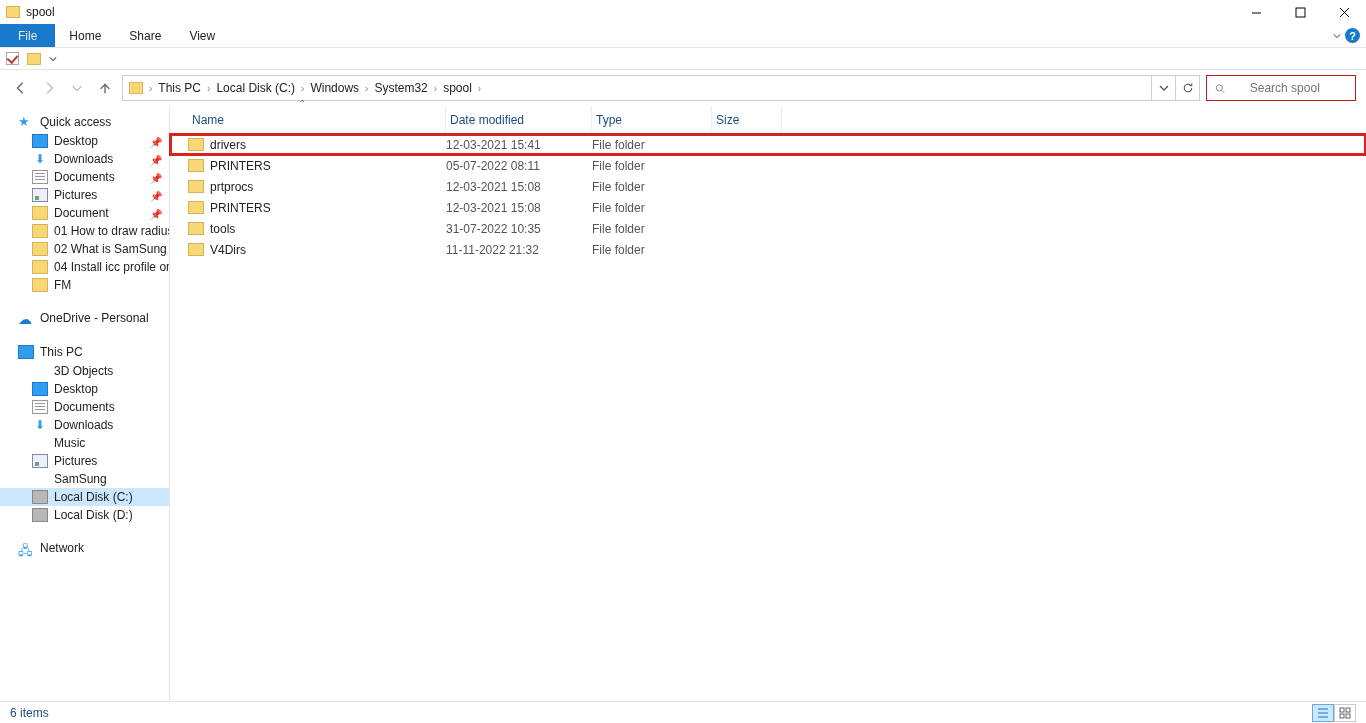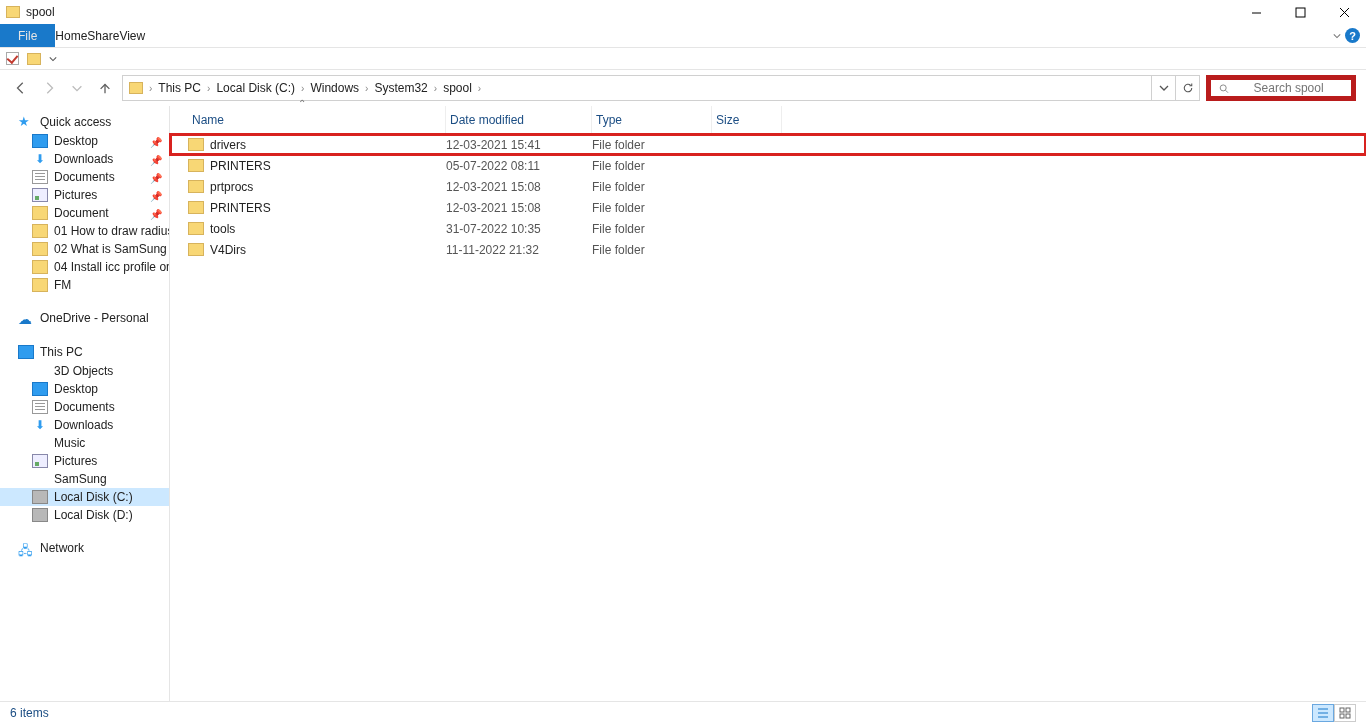--- a/index.html
+++ b/index.html
@@ -8,21 +8,21 @@
   
   .titlebar { height: 24px; display: flex; align-items: center; padding-left: 6px; }
   .titlebar .folder-ico { width: 14px; height: 12px; background: #F8D775; border: 1px solid #D7B35C; margin-right: 6px; }
   .titlebar .title { font-size: 12px; }
   .titlebar .spacer { flex: 1; }
   .win-btn { width: 44px; height: 24px; display: flex; align-items: center; justify-content: center; }
   .win-btn svg { width: 11px; height: 11px; stroke: #000; stroke-width: 1; fill: none; }
 
   
   .ribbon-tabs { height: 24px; display: flex; align-items: stretch; border-bottom: 1px solid #e5e5e5; }
-  .ribbon-tabs .tab { padding: 0 0; display: flex; align-items: center; font-size: 12px; cursor: default; }
+  .ribbon-tabs .tab { padding: 0 14px; display: flex; align-items: center; font-size: 12px; cursor: default; }
   .ribbon-tabs .tab.file { background: #1979CA; color: #e5e5e5; padding: 0 18px; }
   .ribbon-tabs .rspacer { flex: 1; }
   .ribbon-tabs .chev-help { display: flex; align-items: center; gap: 4px; padding-right: 6px; }
   .help-ico { width: 15px; height: 15px; border-radius: 50%; background: #1979CA; color: #fff; font-weight: bold; font-size: 11px; display: flex; align-items: center; justify-content: center; }
 
   
   .qat { height: 22px; display: flex; align-items: center; gap: 8px; padding-left: 6px; border-bottom: 1px solid #e5e5e5; }
   .qat .chk { width: 13px; height: 13px; border: 1px solid #aaa; position: relative; }
   .qat .chk::after { content: ""; position: absolute; left: 2px; top: 0; width: 5px; height: 8px; border: solid #C23A2F; border-width: 0 2px 2px 0; transform: rotate(40deg); }
   .qat .mini-folder { width: 14px; height: 12px; background: #F8D775; border: 1px solid #D7B35C; }
@@ -33,21 +33,21 @@
   .navrow { height: 36px; display: flex; align-items: center; gap: 6px; padding: 0 10px; }
   .nav-arrow { width: 22px; height: 22px; display: flex; align-items: center; justify-content: center; }
   .nav-arrow svg { width: 14px; height: 14px; stroke: #606060; stroke-width: 1.5; fill: none; }
   .nav-arrow.disabled svg { stroke: #bcbcbc; }
   .addr { flex: 1; height: 26px; border: 1px solid #d0d0d0; display: flex; align-items: center; }
   .addr .mini-folder { margin: 0 4px 0 6px; }
   .crumb { padding: 0 4px; font-size: 12px; cursor: default; }
   .crumb-sep { color: #888; padding: 0 2px; font-size: 10px; }
   .addr .aspacer { flex: 1; }
   .addr .addr-btn { width: 24px; height: 100%; border-left: 1px solid #d0d0d0; display: flex; align-items: center; justify-content: center; }
-  .searchbox { width: 150px; height: 26px; border: 5px solid #b91c1c; display: flex; align-items: center; color: #888; padding-left: 8px; gap: 25px; }
+  .searchbox { width: 150px; height: 26px; border: 1px solid #b91c1c; display: flex; align-items: center; color: #888; padding-left: 8px; gap: 25px; }
   .searchbox input { border: none; outline: none; font-size: 12px; width: 100%; }
 
   
   .main { display: flex; height: calc(723px - 24px - 24px - 22px - 36px - 22px); }
   .sidebar { width: 170px; border-right: 1px solid #e5e5e5; padding-top: 6px; overflow: hidden; }
   .side-group-hdr { display: flex; align-items: center; gap: 6px; padding: 3px 0 3px 18px; font-size: 12px; }
   .side-item { display: flex; align-items: flex-end; gap: 6px; padding: 2px 0 2px 32px; font-size: 12px; position: relative; white-space: nowrap; overflow: hidden; }
   .side-item .pin { position: absolute; right: 6px; color: #7a7a7a; font-size: 10px; }
   .side-item.sel { background: #CCE8FF; }
   .ico { width: 16px; height: 14px; flex: none; }

